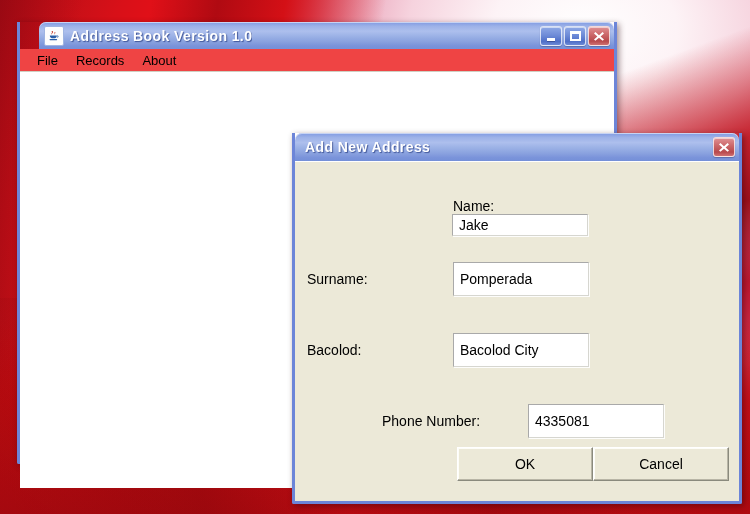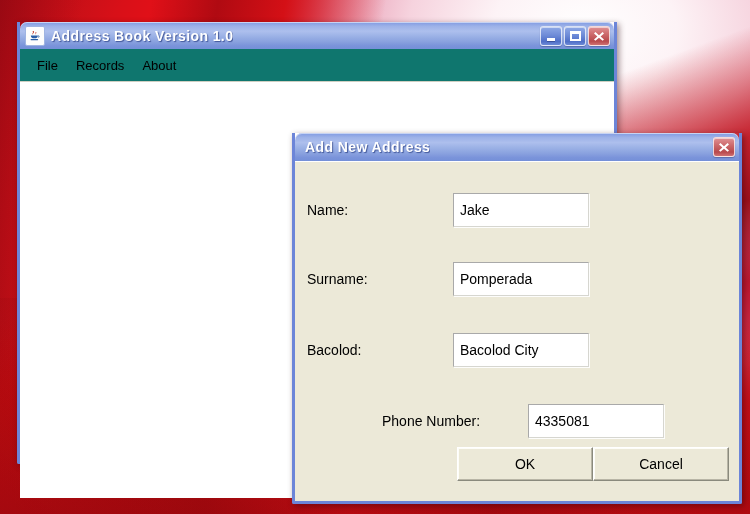--- a/index.html
+++ b/index.html
@@ -126,25 +126,25 @@
   }
   .cap-max-glyph {
     width: 11px; height: 10px; border: 2px solid #fff; border-top-width: 3px;
     box-sizing: border-box;
   }
 
   
   #main-window {
     left: 17px; top: 22px; width: 600px; height: 442px;
   }
-  #main-window .xp-titlebar { border-radius: 7px 7px 0 0; }
+  #main-window .xp-titlebar { border-radius: 7px 7px 0 0; margin-left: 19px; }
 
   .menubar {
-    height: 33px;
-    background: #0f766e;
+    height: 23px;
+    background: #ef4444;
     border-bottom: 1px solid #cfcfc2;
     display: flex;
     align-items: center;
     padding-left: 8px;
     box-sizing: border-box;
   }
   .menu-item {
     font-size: 13px;
     color: #000;
     padding: 2px 9px;
@@ -284,21 +284,21 @@
       <div class="xp-title-spacer"></div>
       <div class="cap-btn cap-red">
         <svg width="12" height="12" viewBox="0 0 12 12" aria-hidden="true">
           <path d="M2.4 2.0 L6 5.2 L9.6 2.0 L11 3.4 L7.6 6.4 L11 9.4 L9.6 10.8 L6 7.7 L2.4 10.8 L1 9.4 L4.4 6.4 L1 3.4 Z" fill="#ffffff"></path>
         </svg>
       </div>
     </div>
 
     <div class="dlg-body">
 
-      <div class="form-row" style="top:29px;">
+      <div class="form-row" style="top:36px;flex-direction:column;">
         <div class="form-label">Name:</div>
         <div class="form-field">Jake</div>
       </div>
 
       <div class="form-row" style="top:98px;">
         <div class="form-label">Surname:</div>
         <div class="form-field">Pomperada</div>
       </div>
 
       <div class="form-row" style="top:169px;">

